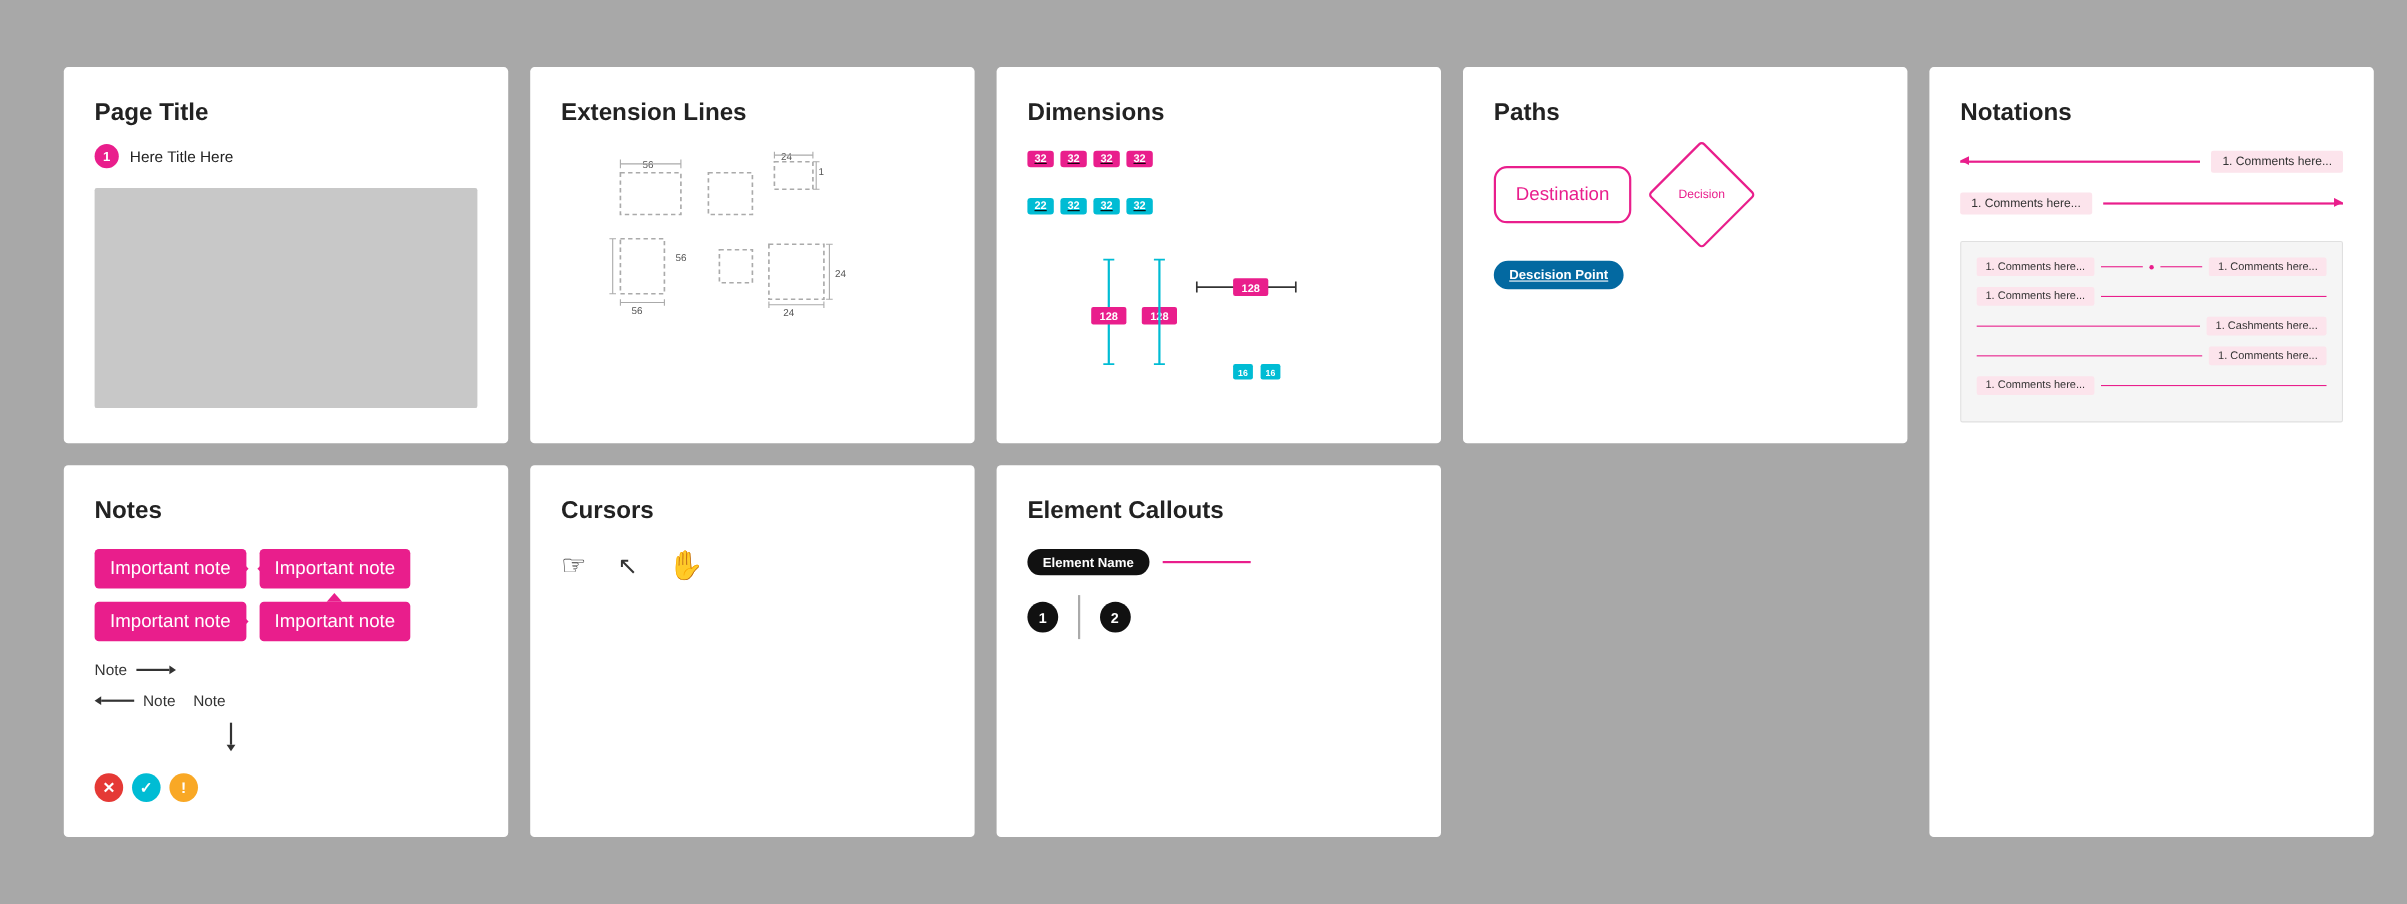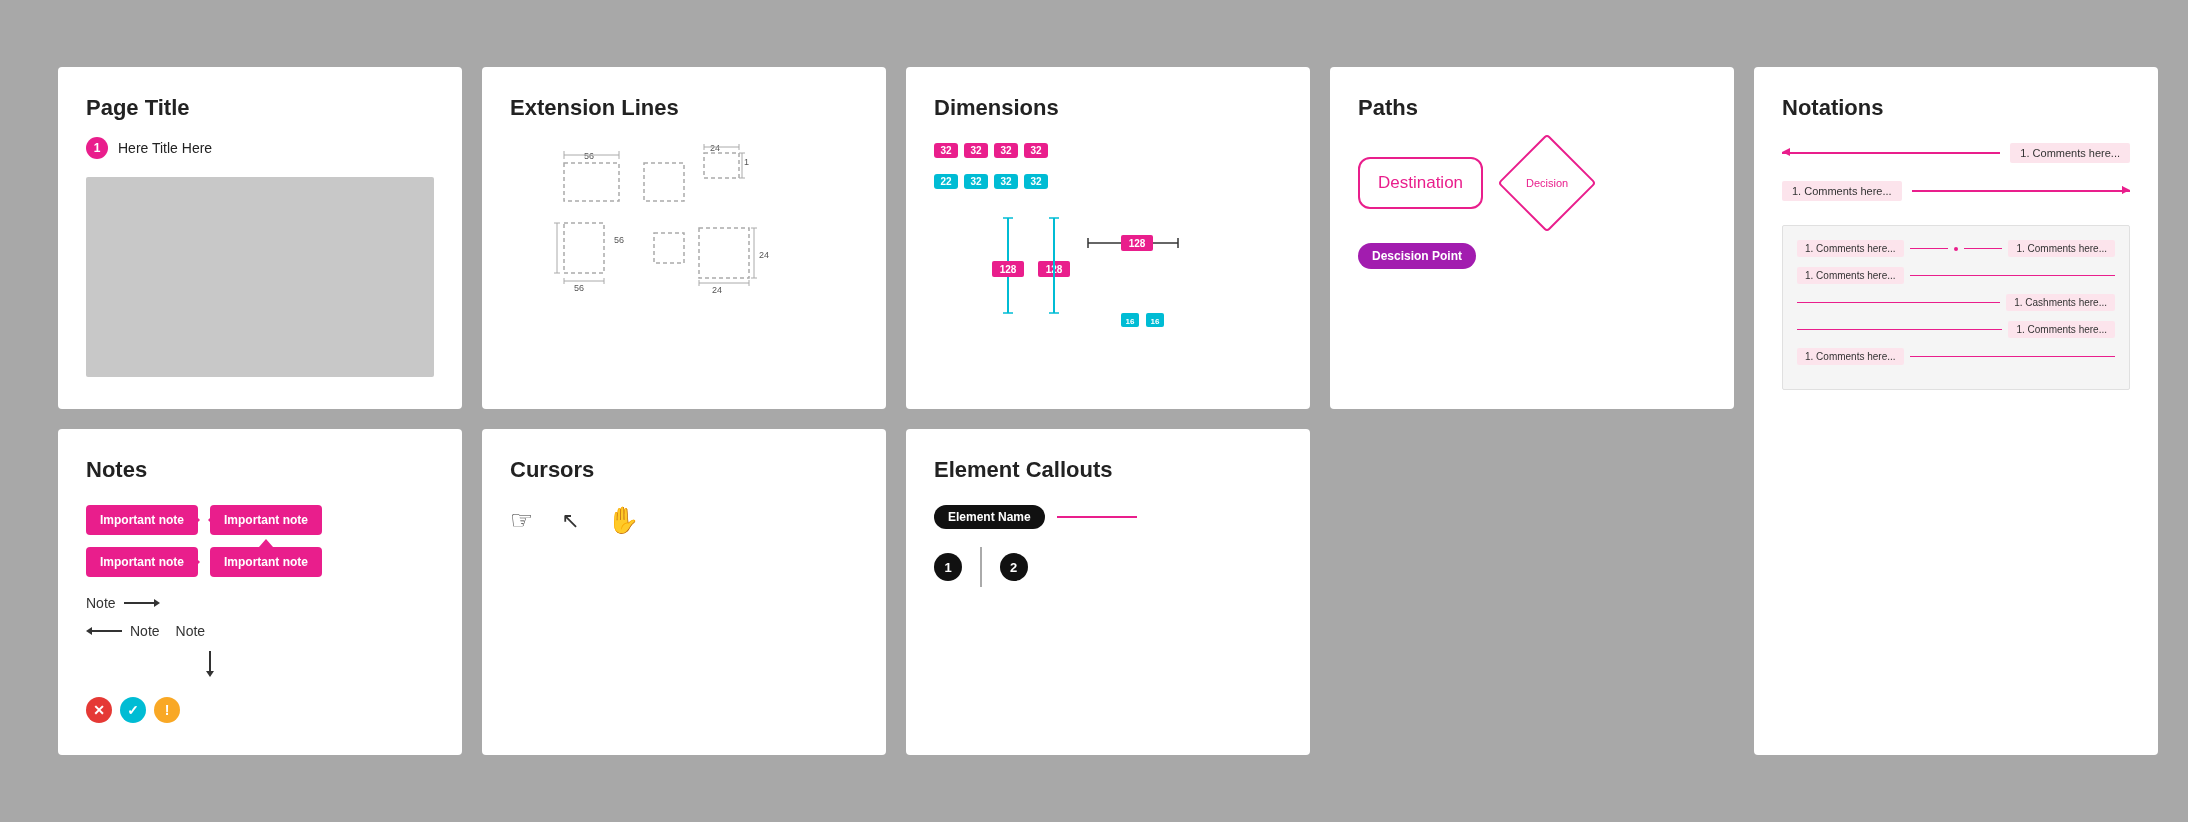--- a/index.html
+++ b/index.html
@@ -69,21 +69,22 @@
       width: 100%;
       height: 200px;
       background: #c8c8c8;
       border-radius: 2px;
     }
 
     
     .dimensions-card .dim-content {
       display: flex;
       flex-direction: column;
-      gap: 12px;
+      gap: 24px;
+      text-decoration: underline;
     }
     .dim-chip {
       display: inline-flex;
       align-items: center;
       justify-content: center;
       padding: 2px 6px;
       border-radius: 3px;
       font-size: 10px;
       font-weight: 700;
       color: #fff;
@@ -117,44 +118,45 @@
       justify-content: center;
       border-radius: 4px;
     }
     .diamond-text {
       transform: rotate(-45deg);
       font-size: 11px;
       color: #e91e8c;
       font-weight: 500;
     }
     .decision-badge {
-      background: #a21caf;
+      background: #0369a1;
       color: #fff;
       border-radius: 20px;
       padding: 6px 14px;
       font-size: 12px;
       font-weight: 600;
       display: inline-block;
+      text-decoration: underline;
     }
 
     
     .notes-card .notes-content {
       display: flex;
       flex-direction: column;
       gap: 12px;
     }
     .notes-row {
       display: flex;
       gap: 12px;
     }
     .note-bubble {
       background: #e91e8c;
       color: #fff;
-      font-size: 12px;
-      font-weight: 700;
+      font-size: 17px;
+      font-weight: 400;
       padding: 8px 14px;
       border-radius: 4px;
       position: relative;
       display: inline-flex;
       align-items: center;
     }
     .note-bubble.arrow-right::after {
       content: '';
       position: absolute;
       right: -8px;

